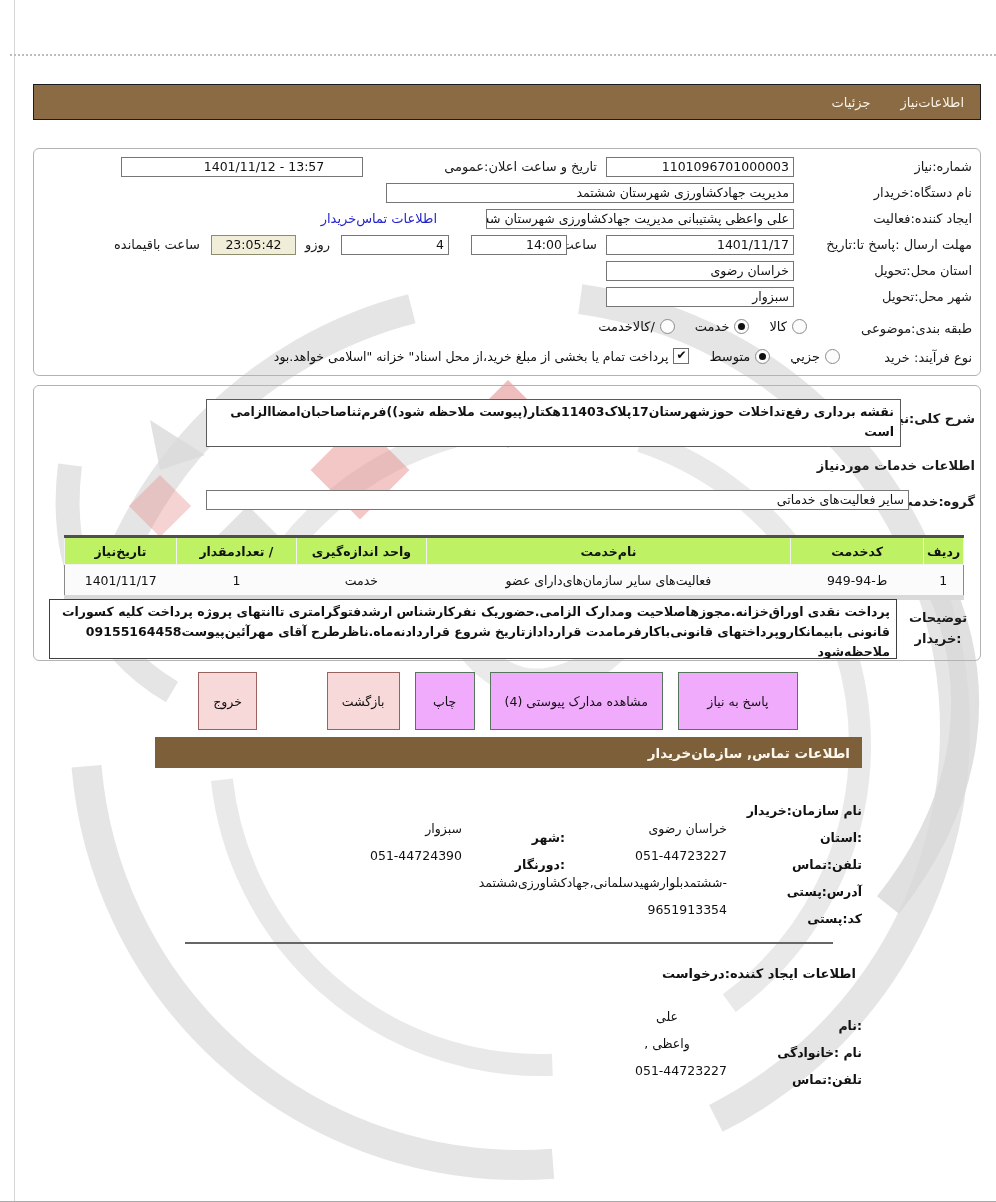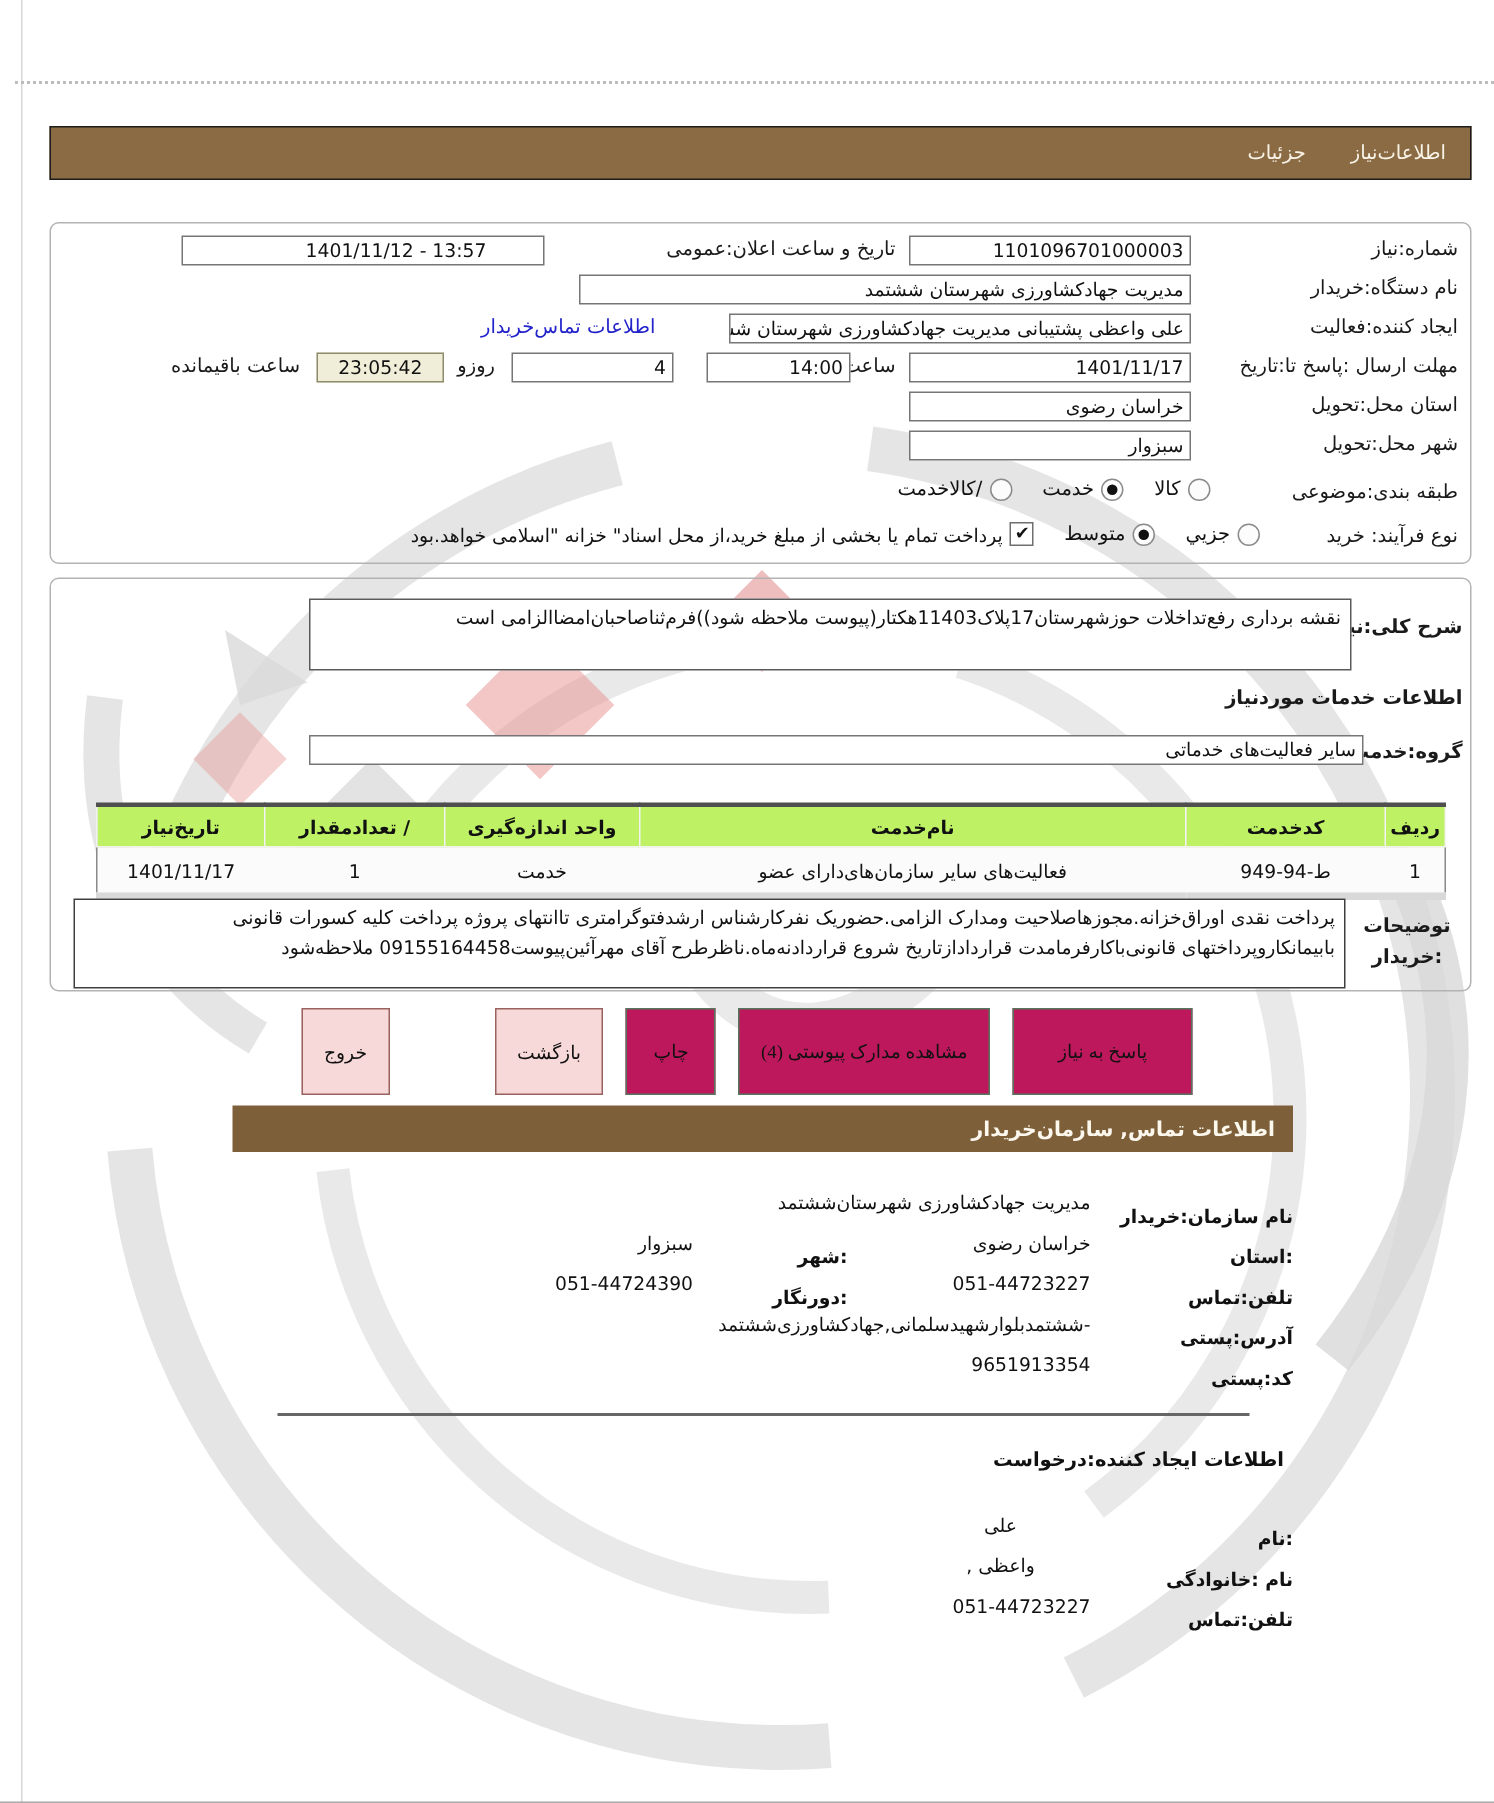--- a/index.html
+++ b/index.html
@@ -17,39 +17,39 @@
   
   .panel{position:absolute;left:33px;width:948px;border:1px solid #b3b3b3;border-radius:6px;box-sizing:border-box;background:transparent;}
   #box1{top:148px;height:228px;}
   #box2{top:385px;height:276px;}
   .lbl{position:absolute;white-space:nowrap;color:#1a1a1a;}
   .blbl{font-weight:bold;}
   .inp{position:absolute;height:18px;border:1px solid #767676;background:#fff;font-size:12.5px;line-height:18px;padding:0 4px;box-sizing:content-box;white-space:nowrap;overflow:hidden;}
   .inp.rtl{text-align:right;}
   .inp.num{direction:ltr;text-align:right;}
   .inp.ctr{direction:ltr;text-align:center;padding-left:48px;}
-  .ta{position:absolute;border:1px solid #5a5a5a;background:#fff;font-size:12.5px;line-height:1.6;padding:2px 6px;box-sizing:border-box;text-align:right;overflow:hidden;}
+  .ta{position:absolute;border:1px solid #5a5a5a;background:#fff;font-size:12.5px;line-height:1.6;padding:2px 6px;box-sizing:border-box;text-align:right;overflow:hidden;font-weight:bold;}
   .link{color:#2323cc;cursor:pointer;}
   .countdown{position:absolute;height:18px;line-height:18px;background:#f0edd8;border:1px solid #8d8d6d;text-align:center;font-size:12.5px;direction:ltr;}
   
   .optgroup{position:absolute;display:flex;align-items:center;}
   .radio{width:13px;height:13px;border:1px solid #8b8b8b;border-radius:50%;background:#fcfcfc;display:inline-block;position:relative;flex:none;}
   .radio.sel::after{content:"";position:absolute;inset:3px;background:#101010;border-radius:50%;}
   .checkbox{width:14px;height:14px;border:1px solid #6f6f6f;background:#fff;display:inline-flex;align-items:center;justify-content:center;font-size:12px;font-weight:bold;flex:none;}
   .checkbox.on::after{content:"\2714";margin-top:-2px;}
   .optlbl{margin:0 5px 0 20px;white-space:nowrap;}
   
   #svc-table{position:absolute;left:30px;top:149px;width:900px;border-collapse:collapse;border:1px solid #8a8a8a;border-top:3px solid #4f4f4f;border-bottom:5px solid #d9d9d9;font-size:12.5px;}
   #svc-table th{background:#bef264;font-weight:bold;height:24px;border:1px solid #f2f2f2;text-align:center;}
   #svc-table td{background:#fbfbfb;height:28px;text-align:center;border:none;}
   td.ltrcell{direction:ltr;}
   
   .btnrow{position:absolute;left:0;top:672px;width:996px;display:flex;justify-content:center;align-items:center;gap:15px;}
   .btn{height:24px;display:flex;align-items:center;justify-content:center;padding:16px 14px;font-size:12.5px;border:1px solid;white-space:nowrap;cursor:pointer;}
-  .btn.green{background:#be185d;border-color:#55765d;font-family:Liberation Serif, serif;}
+  .btn.green{background:#f0abfc;border-color:#55765d;}
   .btn.pink{background:#f8d9d9;border-color:#98625f;}
   
   .bar2{position:absolute;left:155px;top:737px;width:707px;height:31px;background:#7d603a;color:#fdf8ee;font-weight:bold;font-size:13.5px;display:flex;align-items:center;padding:0 12px;box-sizing:border-box;}
   .contact{position:absolute;left:155px;top:785px;width:707px;font-size:12.5px;}
   .crow{display:grid;grid-template-columns:127px 170px 95px 185px auto;height:27px;align-items:center;}
   .crow2{display:grid;grid-template-columns:127px 1fr;height:27px;align-items:center;}
   .crow .l,.crow2 .l{font-weight:bold;white-space:nowrap;margin-top:18px;}
   .crow .v,.crow2 .v{padding:0 8px;white-space:nowrap;}
   .v.num{direction:ltr;text-align:right;}
   .divider{position:absolute;left:185px;top:942px;width:648px;border-top:2px solid #666;}
@@ -187,21 +187,20 @@
     <div class="btn pink" style="min-width:28px;margin-right:55px">خروج</div>
   </div>
 
   <div class="bar2 z">
     <span>اطلاعات  تماس, سازمان‌خریدار</span>
   </div>
 
   <div class="contact z">
     <div class="crow2">
       <span class="l">نام سازمان:خریدار</span>
-      <span class="v">مدیریت جهادکشاورزی شهرستان‌ششتمد</span>
     </div>
     <div class="crow">
       <span class="l">:استان</span>
       <span class="v">خراسان رضوی</span>
       <span class="l">:شهر</span>
       <span class="v">سبزوار</span>
       <span></span>
     </div>
     <div class="crow">
       <span class="l">تلفن:تماس</span>

